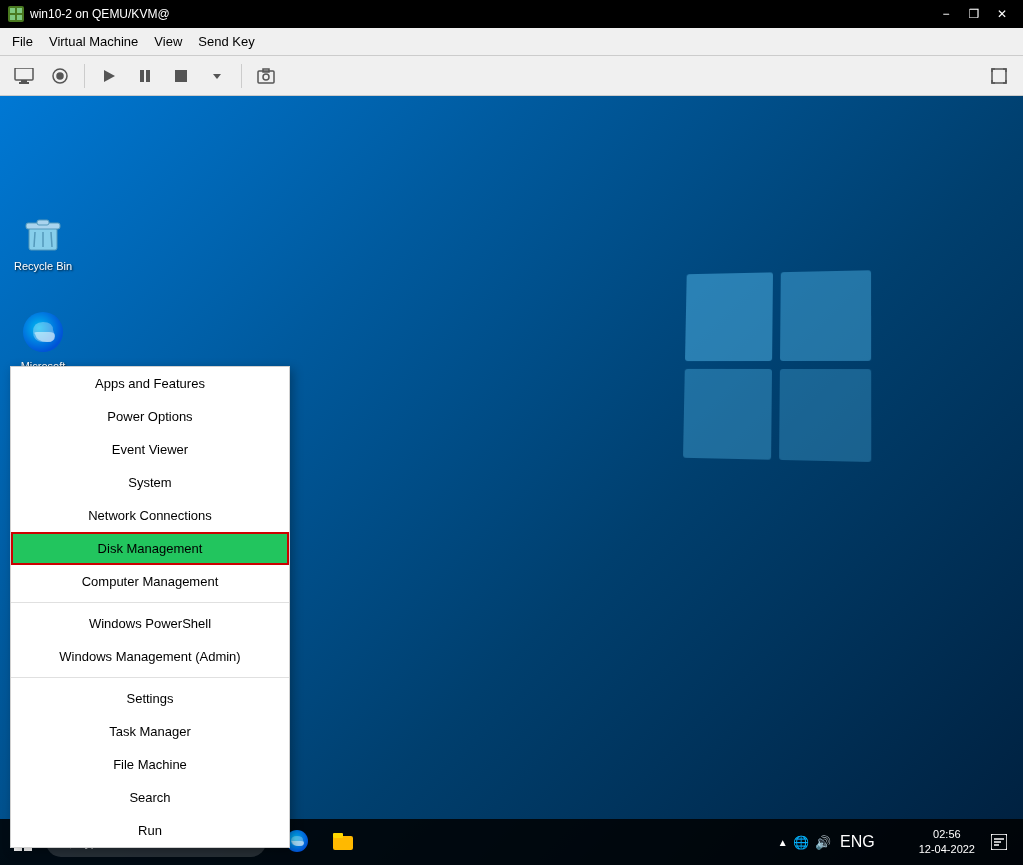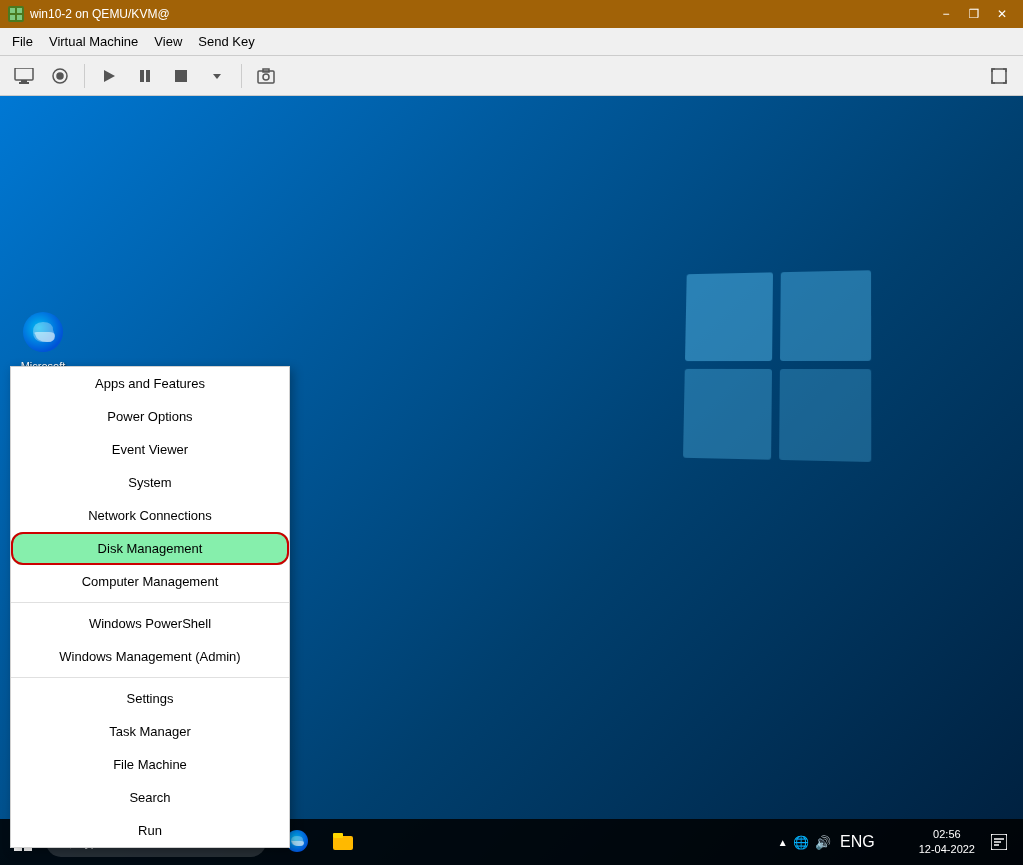--- a/index.html
+++ b/index.html
@@ -14,21 +14,21 @@
     
     .window-chrome {
       width: 100%;
       height: 100%;
       display: flex;
       flex-direction: column;
       background: #1a1a1a;
     }
 
     .title-bar {
-      background: #a16207;
+      background: #000000;
       height: 28px;
       display: flex;
       align-items: center;
       padding: 4px 8px;
       color: white;
       font-size: 12px;
       flex-shrink: 0;
     }
 
     .title-bar-icon {
@@ -179,24 +179,23 @@
       padding: 9px 20px;
       cursor: pointer;
       display: flex;
       align-items: center;
       justify-content: center;
       color: #000;
       position: relative;
     }
 
     .context-menu-item.highlighted {
-      background: #86efac;
+      background: #22c55e;
       outline: 2px solid #cc0000;
       outline-offset: -2px;
-      border-radius: 12px;
     }
 
     .context-menu-separator {
       height: 1px;
       background: #e0e0e0;
       margin: 4px 0;
     }
 
     
     .taskbar {
@@ -406,20 +405,37 @@
 
       <div class="desktop-watermark">
         <div class="win-quad">
           <div class="win-quad-cell tl"></div>
           <div class="win-quad-cell tr"></div>
           <div class="win-quad-cell bl"></div>
           <div class="win-quad-cell br"></div>
         </div>
       </div>
 
+      <div class="desktop-icon" style="top: 108px; left: 8px;">
+        <div class="desktop-icon-img">
+          <svg width="44" height="44" viewBox="0 0 44 44">
+
+            <rect x="8" y="18" width="28" height="22" rx="2" fill="#87ceeb" stroke="#5599bb" stroke-width="1"></rect>
+
+            <rect x="5" y="13" width="34" height="6" rx="2" fill="#aad4ee" stroke="#5599bb" stroke-width="1"></rect>
+
+            <rect x="16" y="10" width="12" height="5" rx="2" fill="#aad4ee" stroke="#5599bb" stroke-width="1"></rect>
+
+            <line x1="14" y1="22" x2="13" y2="37" stroke="#5599bb" stroke-width="1.5"></line>
+            <line x1="22" y1="22" x2="22" y2="37" stroke="#5599bb" stroke-width="1.5"></line>
+            <line x1="30" y1="22" x2="31" y2="37" stroke="#5599bb" stroke-width="1.5"></line>
+          </svg>
+        </div>
+        <span class="desktop-icon-label">Recycle Bin</span>
+      </div>
 
       <div class="desktop-icon" style="top: 208px; left: 8px;">
         <div class="desktop-icon-img">
           <svg width="44" height="44" viewBox="0 0 44 44">
             <defs>
               <radialGradient id="edgeGrad" cx="40%" cy="40%" r="60%">
                 <stop offset="0%" stop-color="#00bcf2"></stop>
                 <stop offset="100%" stop-color="#0053d6"></stop>
               </radialGradient>
             </defs>

